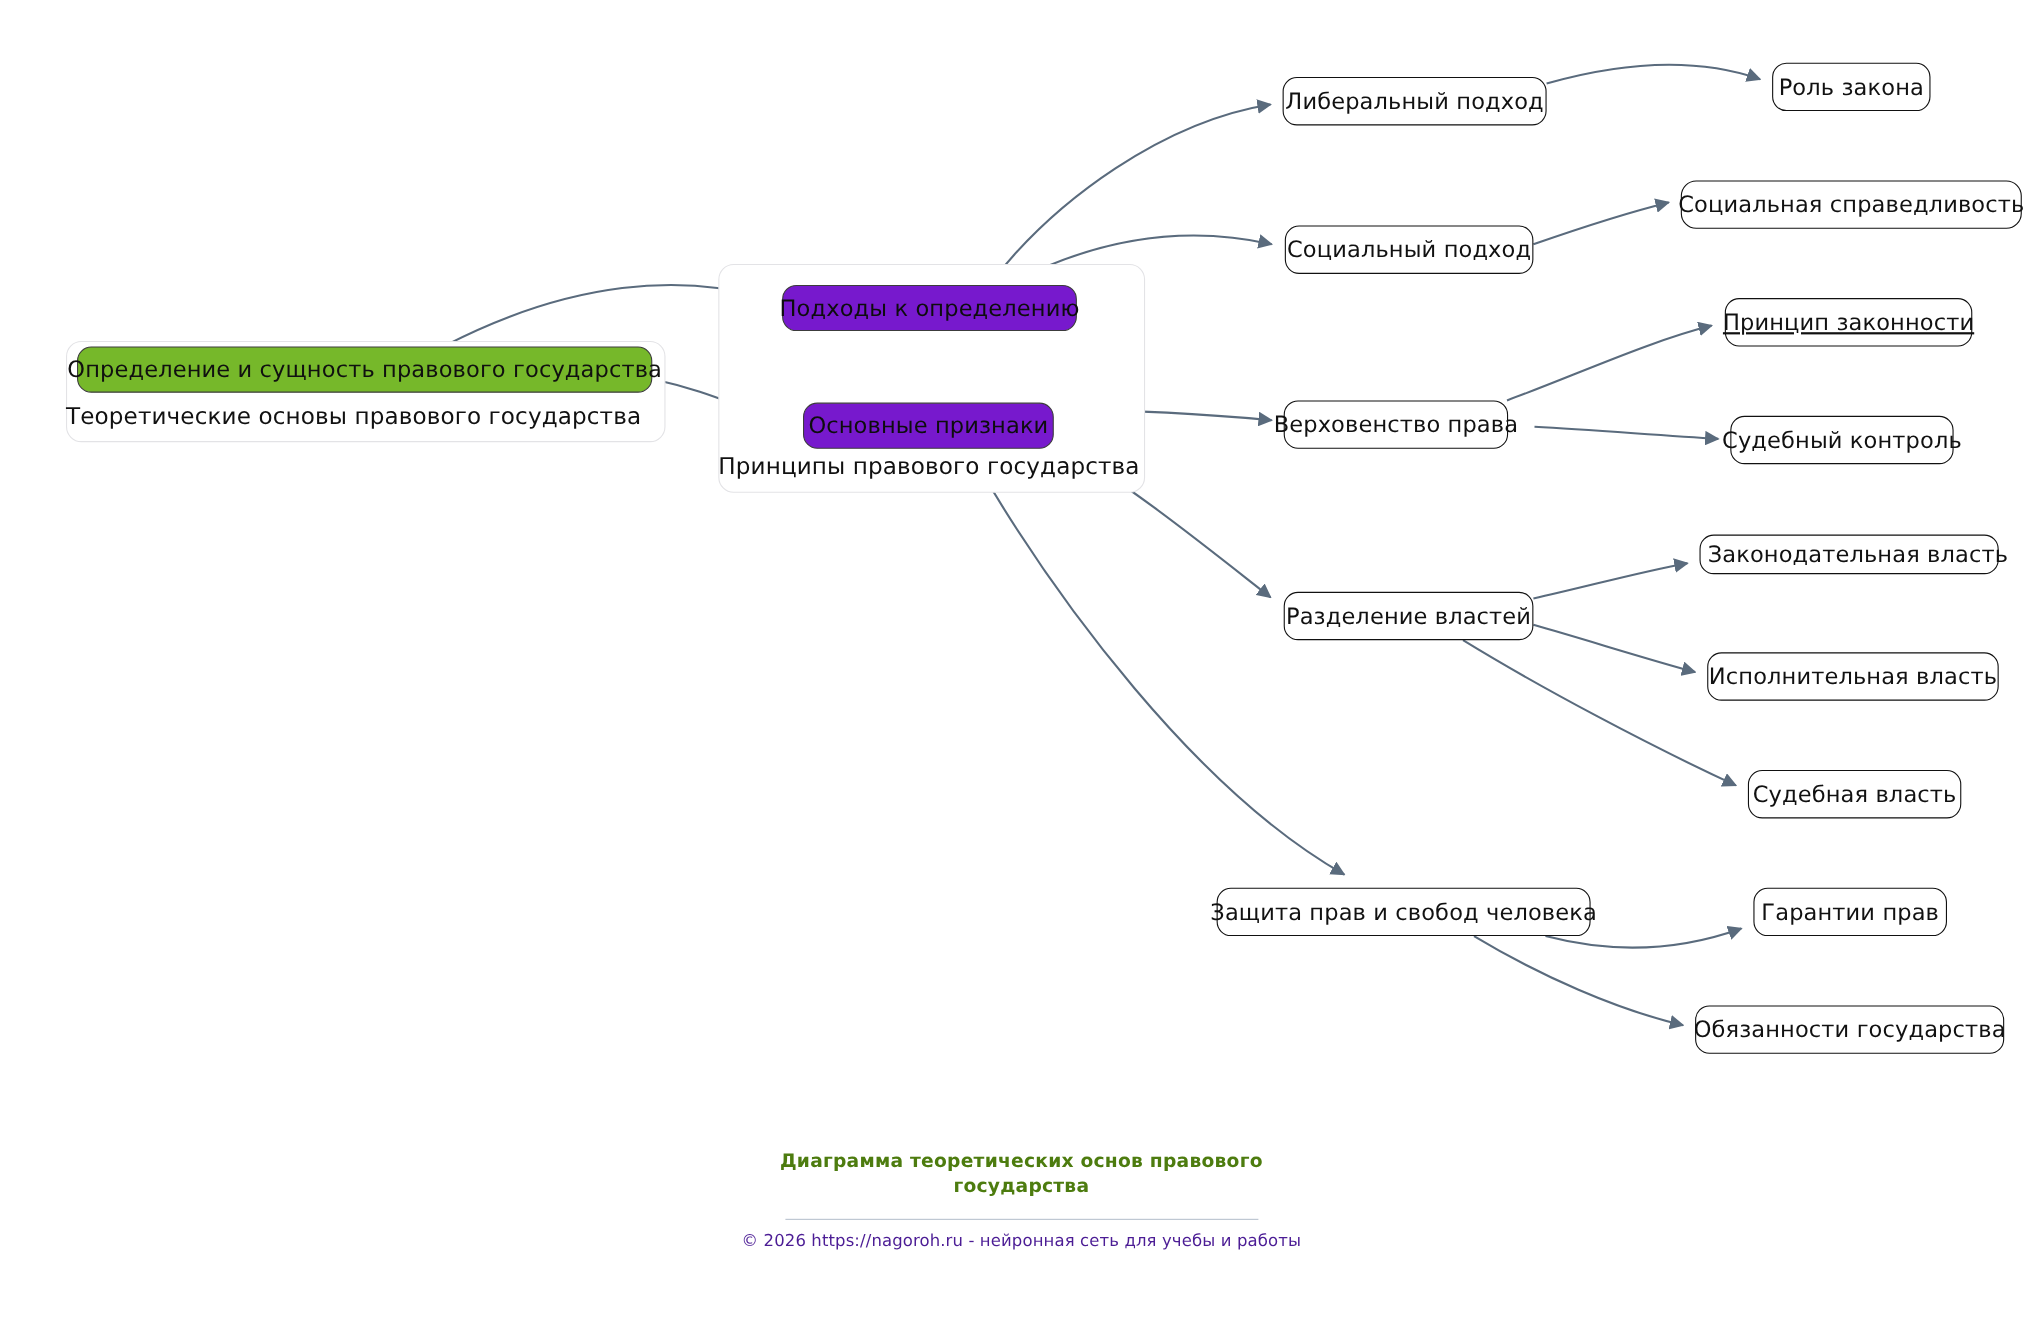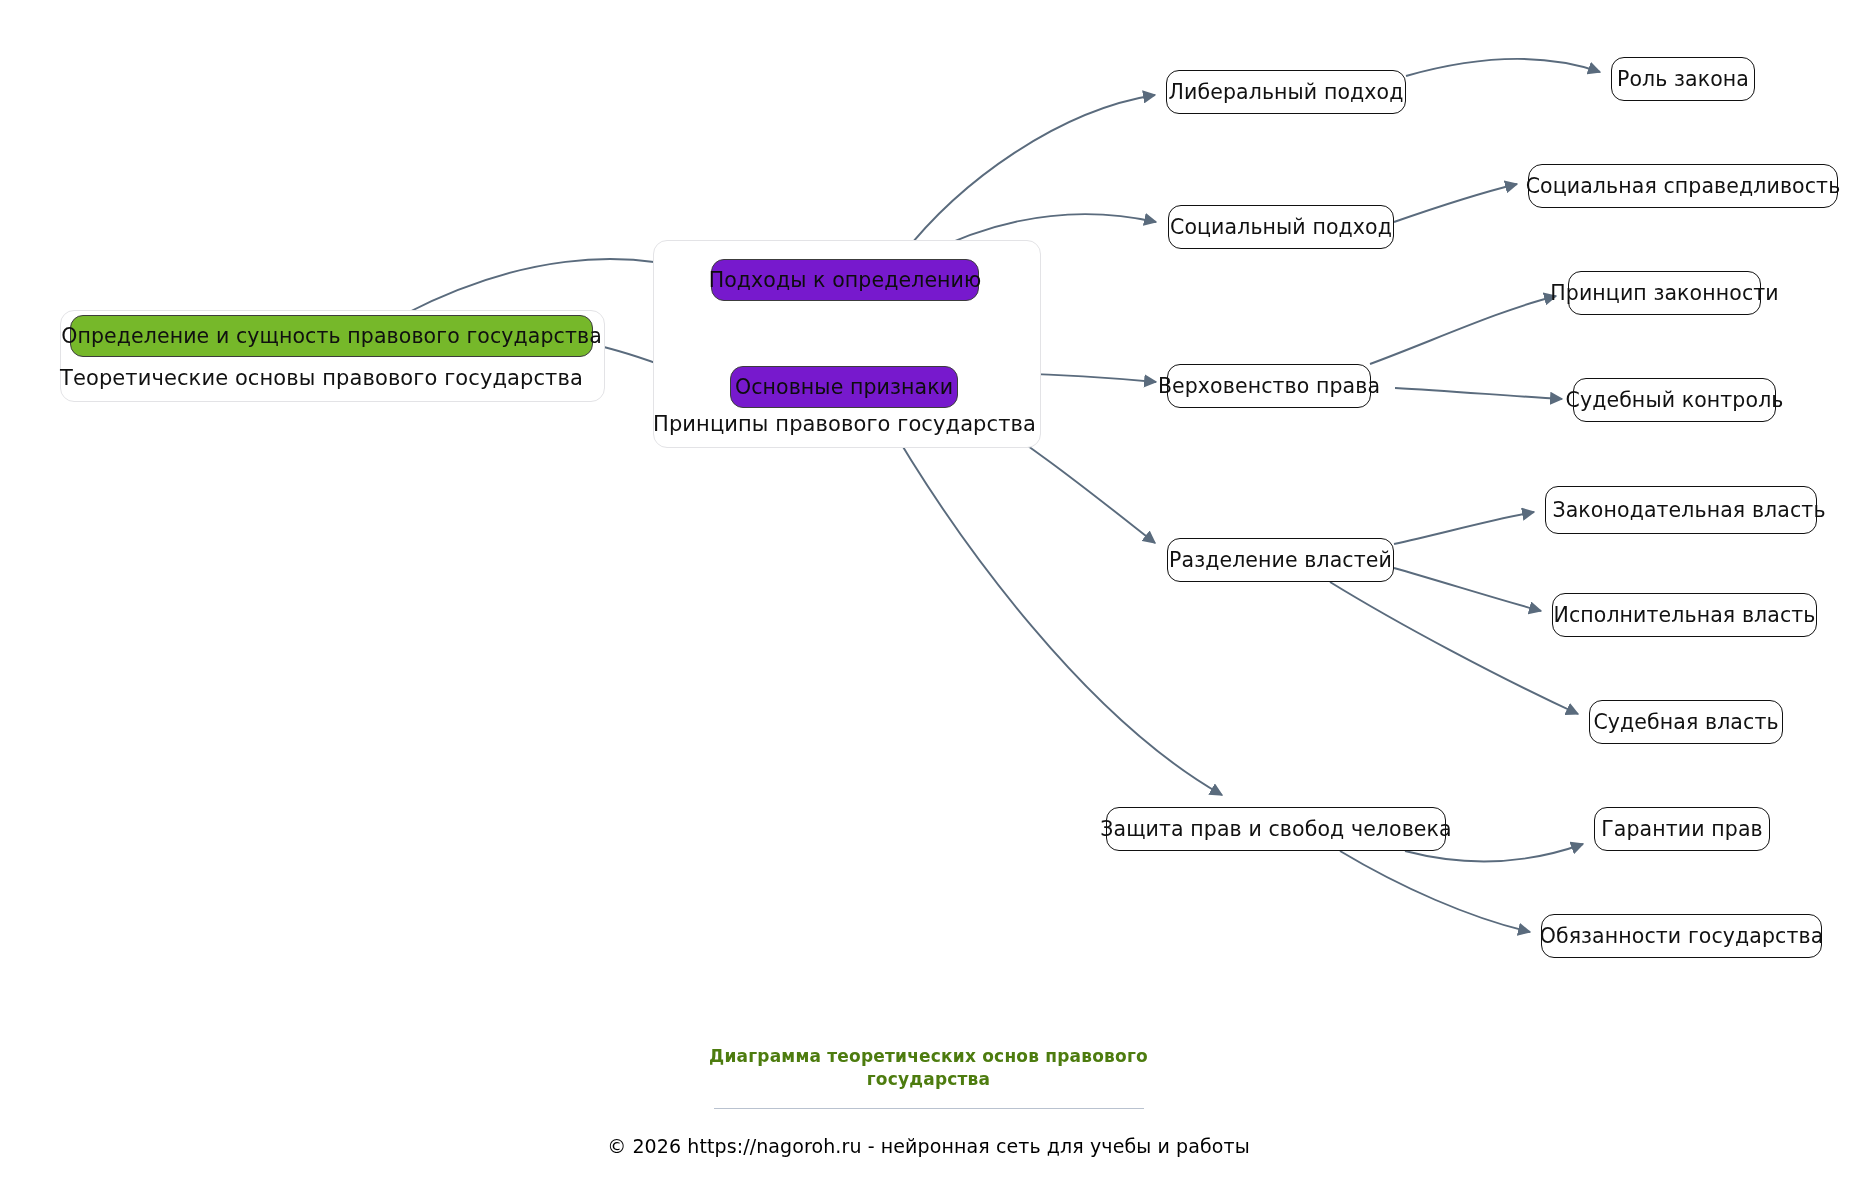--- a/index.html
+++ b/index.html
@@ -83,23 +83,23 @@
     max-width: 450px;
     margin: 0 auto;
   }
   #footer-rule {
     width: 430px;
     height: 1px;
     background: #b9c2cf;
     margin: 17px auto 0 auto;
   }
   #footer-credit {
-    margin-top: 26px;
-    font-size: 19px;
-    color: #000000;
+    margin-top: 10px;
+    font-size: 15px;
+    color: #4c1d95;
     letter-spacing: 0.1px;
   }
 </style>
 </head>
 <body>
 
 <div id="canvas">
 
   <svg id="edge-layer" viewBox="0 0 1857 1201" xmlns="http://www.w3.org/2000/svg">
     <defs>
@@ -135,24 +135,24 @@
     </div>
   <div id="nodes-group">
       <div class="node green" style="left: 70px; top: 315px; width: 523px; height: 42px;">Определение и сущность правового государства</div>
       <div class="node purple" style="left: 711px; top: 259px; width: 268px; height: 42px;">Подходы к определению</div>
       <div class="node purple" style="left: 730px; top: 366px; width: 228px; height: 42px;">Основные признаки</div>
       <div class="node plain" style="left: 1166px; top: 70px; width: 240px; height: 44px;">Либеральный подход</div>
       <div class="node plain" style="left: 1168px; top: 205px; width: 226px; height: 44px;">Социальный подход</div>
       <div class="node plain" style="left: 1611px; top: 57px; width: 144px; height: 44px;">Роль закона</div>
       <div class="node plain" style="left: 1528px; top: 164px; width: 310px; height: 44px; border-radius: 14px;">Социальная справедливость</div>
       <div class="node plain" style="left: 1167px; top: 364px; width: 204px; height: 44px;">Верховенство права</div>
-      <div class="node plain" style="left: 1568px; top: 271px; width: 193px; height: 44px;">Принцип законности</div>
+      <div class="node plain" style="left: 1568px; top: 271px; width: 225px; height: 44px; text-decoration: underline;">Принцип законности</div>
       <div class="node plain" style="left: 1573px; top: 378px; width: 203px; height: 44px;">Судебный контроль</div>
       <div class="node plain" style="left: 1167px; top: 538px; width: 227px; height: 44px;">Разделение властей</div>
-      <div class="node plain" style="left: 1545px; top: 486px; width: 272px; height: 48px; padding-left: 16px;">Законодательная власть</div>
+      <div class="node plain" style="left: 1545px; top: 486px; width: 272px; height: 36px; padding-left: 16px;">Законодательная власть</div>
       <div class="node plain" style="left: 1552px; top: 593px; width: 265px; height: 44px;">Исполнительная власть</div>
       <div class="node plain" style="left: 1589px; top: 700px; width: 194px; height: 44px;">Судебная власть</div>
       <div class="node plain" style="left: 1106px; top: 807px; width: 340px; height: 44px;">Защита прав и свобод человека</div>
       <div class="node plain" style="left: 1594px; top: 807px; width: 176px; height: 44px;">Гарантии прав</div>
       <div class="node plain" style="left: 1541px; top: 914px; width: 281px; height: 44px;">Обязанности государства</div>
     </div>
 
   <div id="footer" style="top:1045px;">
     <div id="footer-title">Диаграмма теоретических основ правового государства</div>
     <div id="footer-rule"></div>

